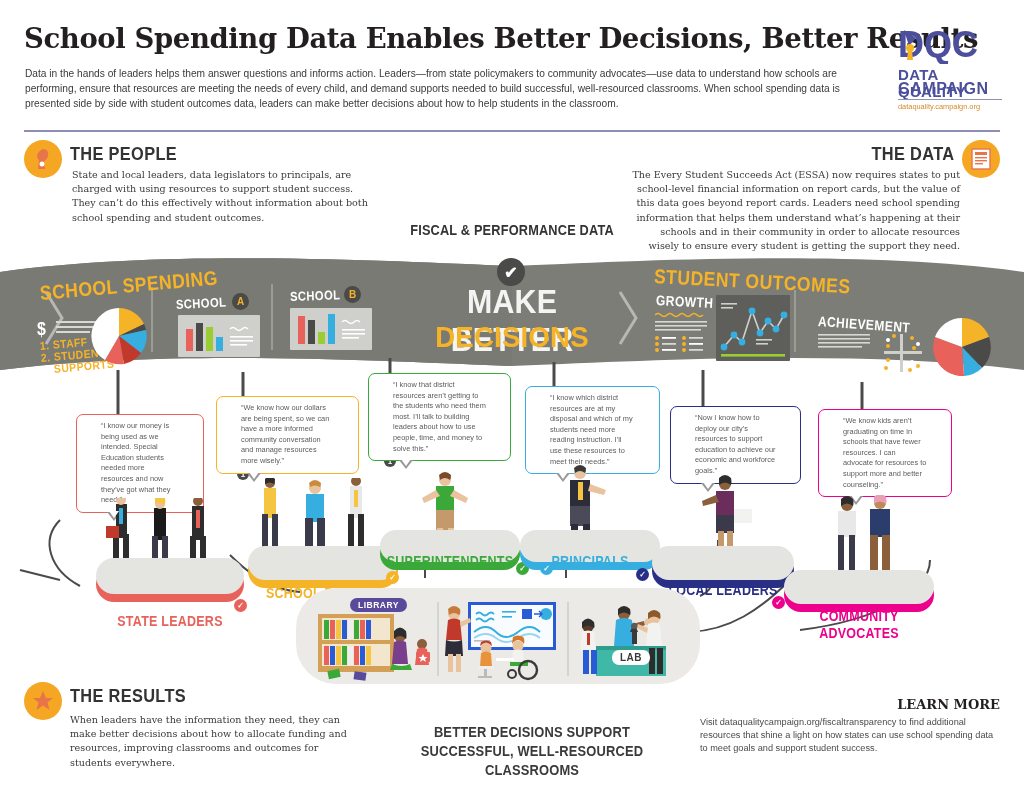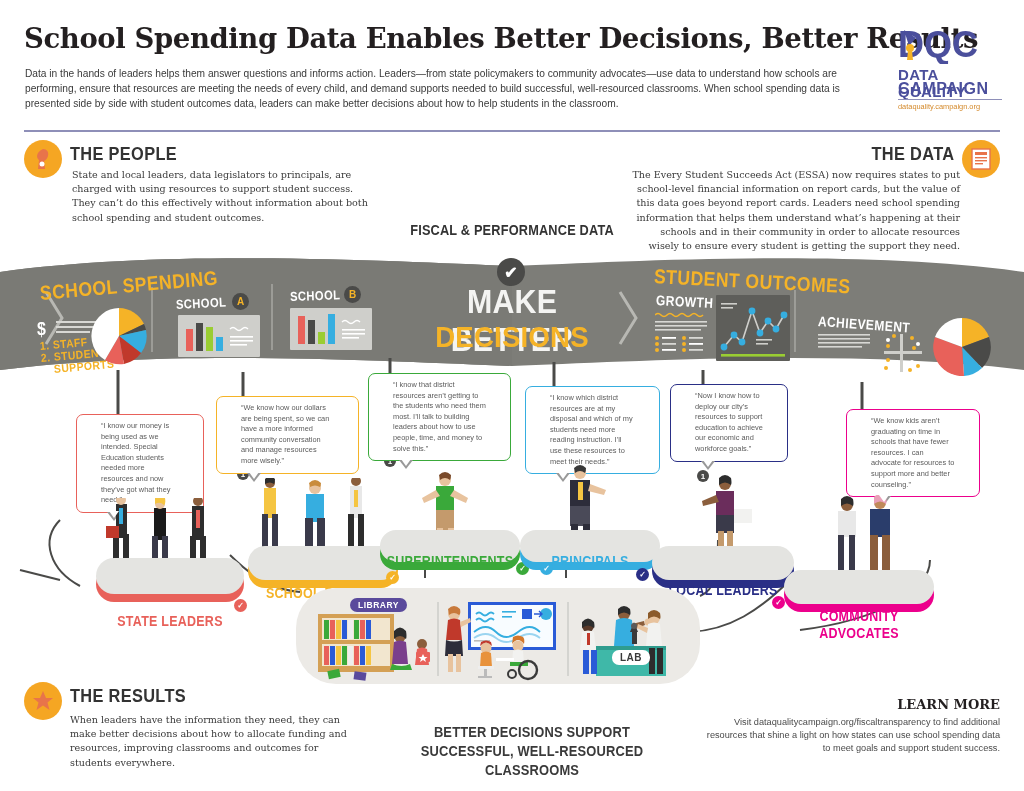--- a/index.html
+++ b/index.html
@@ -138,21 +138,21 @@
     position: absolute; left: 362px; top: 722px; width: 340px; text-align: center;
     font-family: "Liberation Sans", sans-serif; font-weight: bold;
     font-size: 15px; line-height: 19px; color: #3a3a3a; letter-spacing: 0.2px;
     transform: scaleX(0.86); transform-origin: center top;
   }
   .learn-title {
     position: absolute; left: 700px; top: 697px; width: 300px; text-align: right;
     font-family: "DejaVu Serif", serif; font-weight: bold; font-size: 13px; color: #231f20;
   }
   .learn-body {
-    position: absolute; left: 700px; top: 716px; width: 300px; text-align: right;
+    position: absolute; left: 700px; top: 716px; width: 300px; text-align: left;
     font-family: "Liberation Sans", sans-serif; font-size: 9.2px; line-height: 13px; color: #4a4a4a;
   }
 
   
   .fig { position: absolute; }
 </style>
 </head>
 <body>
 
 <div id="page">
@@ -354,22 +354,22 @@
   <div class="num-dot" style="left:237px; top:468px;">1</div>
   <div class="num-dot" style="left:384px; top:455px;">1</div>
   <div class="num-dot" style="left:548px; top:462px;">1</div>
   <div class="num-dot" style="left:697px; top:470px;">1</div>
   <div class="num-dot" style="left:856px; top:478px;">1</div>
 
   <div class="bubble" style="left:216px; top:396px; width:143px; border-color:#f5b327;">“We know how our dollars are being spent, so we can have a more informed community conversation and manage resources more wisely.”</div>
   <div class="bubble" style="left:76px; top:414px; width:128px; border-color:#e8615a;">“I know our money is being used as we intended. Special Education students needed more resources and now they’ve got what they need.”</div>
   <div class="bubble" style="left:368px; top:373px; width:143px; border-color:#3aa93a;">“I know that district resources aren’t getting to the students who need them most. I’ll talk to building leaders about how to use people, time, and money to solve this.”</div>
   <div class="bubble" style="left:525px; top:386px; width:135px; border-color:#36aee0;">“I know which district resources are at my disposal and which of my students need more reading instruction. I’ll use these resources to meet their needs.”</div>
-  <div class="bubble" style="left:670px; top:384px; width:118px; border-color:#2a2f86;">“Now I know how to deploy our city’s resources to support education to achieve our economic and workforce goals.”</div>
-  <div class="bubble" style="left:846px; top:409px; width:134px; border-color:#ec008c;">“We know kids aren’t graduating on time in schools that have fewer resources. I can advocate for resources to support more and better counseling.”</div>
+  <div class="bubble" style="left:670px; top:406px; width:131px; border-color:#2a2f86;">“Now I know how to deploy our city’s resources to support education to achieve our economic and workforce goals.”</div>
+  <div class="bubble" style="left:818px; top:409px; width:134px; border-color:#ec008c;">“We know kids aren’t graduating on time in schools that have fewer resources. I can advocate for resources to support more and better counseling.”</div>
 
   <svg class="fig" style="left:96px; top:498px;" width="150" height="84">
     <rect x="20" y="6" width="11" height="34" fill="#2d2d2d"></rect>
       <circle cx="25" cy="2" r="5" fill="#e8c39e"></circle>
     <rect x="17" y="36" width="6" height="34" fill="#2d2d2d"></rect>
       <rect x="27" y="36" width="6" height="34" fill="#2d2d2d"></rect>
     <rect x="23" y="10" width="4" height="16" fill="#36aee0"></rect>
     <rect x="10" y="28" width="13" height="12" fill="#c0392b"></rect>
     <rect x="58" y="10" width="12" height="32" fill="#1a1a1a"></rect>
       <circle cx="64" cy="6" r="5" fill="#e8c39e"></circle>

